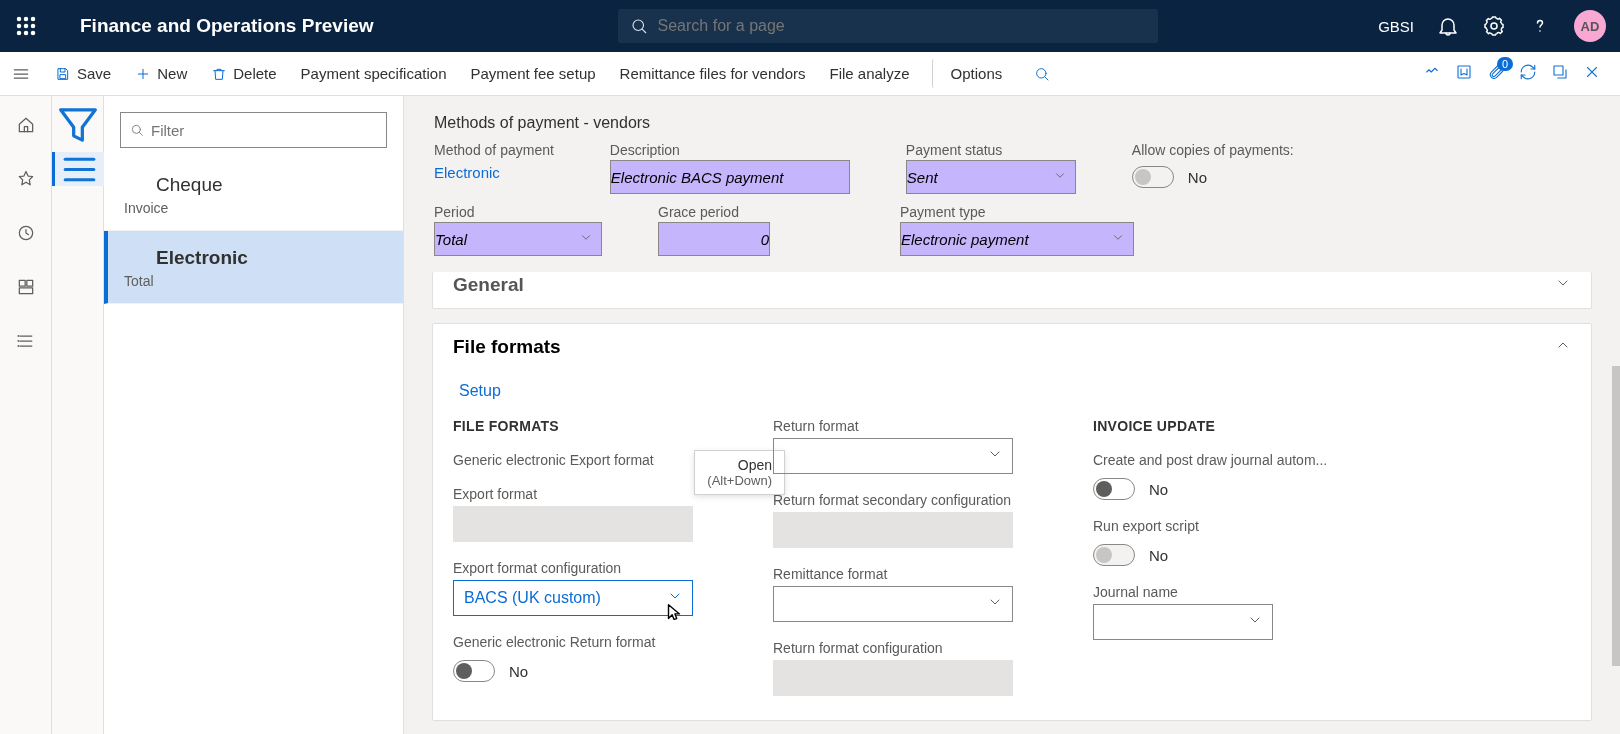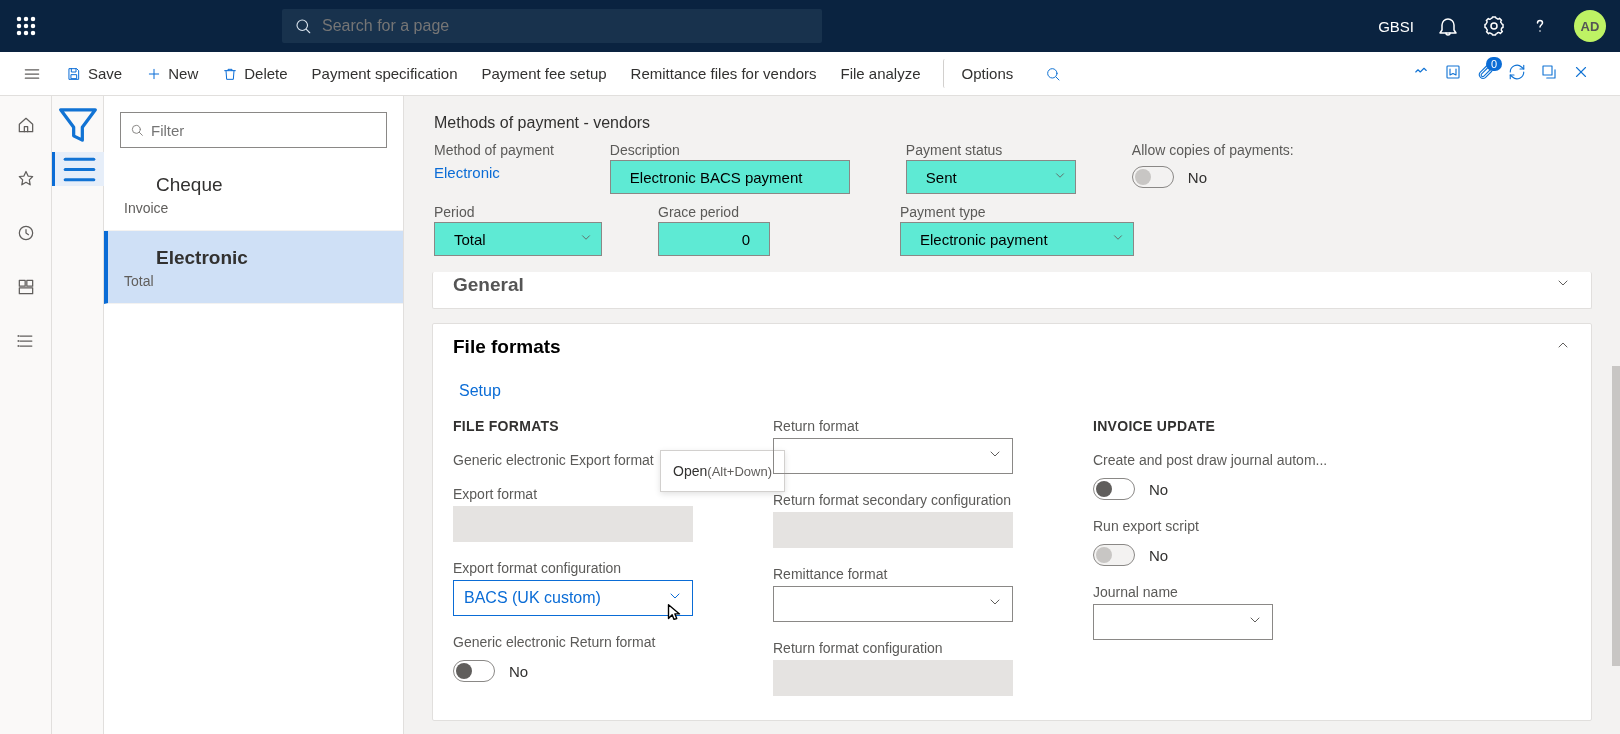--- a/index.html
+++ b/index.html
@@ -10,27 +10,27 @@
     padding: 0 14px; gap: 14px;
   }
   .waffle { width: 28px; height: 28px; display: flex; align-items: center; justify-content: center; }
   .app-title { font-size: 19px; font-weight: 600; margin-left: 28px; }
   .search-wrap { margin-left: 230px; width: 540px; height: 34px; background: #18324d; border-radius: 2px;
     display: flex; align-items: center; padding: 0 12px; gap: 10px; color: #d9e3ed; }
   .search-wrap input { flex: 1; background: transparent; border: none; color: #d9e3ed; font-size: 16px; outline: none; }
   .topbar-right { margin-left: auto; display: flex; align-items: center; gap: 22px; }
   .topbar-right .entity { font-size: 15px; }
   .icon-btn { width: 24px; height: 24px; display: flex; align-items: center; justify-content: center; }
-  .avatar { width: 32px; height: 32px; border-radius: 50%; background: #bef264; color: #555; font-weight: 600;
+  .avatar { width: 32px; height: 32px; border-radius: 50%; background: #f9a8d4; color: #555; font-weight: 600;
     display: flex; align-items: center; justify-content: center; font-size: 13px; }
 
   
   .actionbar {
     height: 44px; background: #fff; border-bottom: 1px solid #e1dfdd;
-    display: flex; align-items: center; padding: 0 12px; gap: 4px;
+    display: flex; align-items: center; padding: 0 1px; gap: 4px;
   }
   .navrail-toggle { width: 40px; display: flex; justify-content: center; }
   .abtn { display: flex; align-items: center; gap: 6px; padding: 6px 10px; font-size: 15px;
     color: #323130; border-radius: 2px; cursor: pointer; }
   .abtn.link { color: #323130; }
   .abtn.active { font-weight: 400; border-left: 1px solid #d2d0ce; padding-left: 18px; margin-left: 8px; }
   .abtn svg { width: 16px; height: 16px; }
   .save-icn svg, .new-icn svg, .del-icn svg { stroke: #0a6cd6; }
   .action-right { margin-left: auto; display: flex; align-items: center; gap: 14px; padding-right: 18px; }
   .action-right svg { width: 18px; height: 18px; stroke: #1173d4; fill: none; }
@@ -60,22 +60,22 @@
   .list-item.selected { background:#cfe0f6; border-left:4px solid #0a6cd6; padding-left:16px; }
   .list-item.selected .t { font-weight:600; }
 
   .main { flex:1; overflow:hidden; display:flex; flex-direction:column; }
   .main-header { padding: 18px 30px 0 30px; }
   .page-title { font-size:16px; color:#323130; margin-bottom:10px; }
   .fieldrow { display:flex; gap:56px; flex-wrap:wrap; margin-bottom:10px; }
   .field { display:flex; flex-direction:column; gap:2px; }
   .label { font-size:14px; color:#5b5a58; }
   .linkval { color:#0a6cd6; font-size:15px; margin-top:4px;}
-  .input { height:34px; border:1px solid #8a8886; background:#5eead4; padding:0 19px; font-size:15px;
-    display:flex; align-items:center; min-width:220px; position:relative; }
+  .input { height:34px; border:1px solid #8a8886; background:#c4b5fd; padding:0 0; font-size:15px;
+    display:flex; align-items:center; min-width:220px; position:relative;font-style:italic; }
   .input.sm { min-width:110px; }
   .input .chev { position:absolute; right:8px; top:50%; transform:translateY(-50%);}
   .input .rt { margin-left:auto; }
   .toggle-row { display:flex; align-items:center; gap:14px; margin-top:6px;}
   .toggle { width:42px; height:22px; border-radius:12px; background:#fff; border:1px solid #8a8886;
     position:relative; }
   .toggle .knob { width:16px; height:16px; border-radius:50%; background:#605e5c; position:absolute;
     top:2px; left:2px; }
   .toggle.on { background:#1173d4; border-color:#1173d4; }
   .toggle.on .knob { background:#fff; left:auto; right:2px; }
@@ -96,22 +96,22 @@
   .col { display:flex; flex-direction:column; gap:18px; min-width:260px; }
   .sect-label { font-size:14px; font-weight:700; letter-spacing:.3px; color:#323130; }
   .fgroup { display:flex; flex-direction:column; gap:4px; }
   .sel { position:relative; }
   .sel .box { border:1px solid #8a8886; height:36px; display:flex; align-items:center; padding:16px 10px;
     font-size:16px; }
   .sel.focused .box { border:1px solid #0a6cd6; color:#0a6cd6; }
   .sel .chev { position:absolute; right:10px; top:50%; transform:translateY(-50%); }
   .readonly-box { height:36px; background:#e5e3e1; }
   .tip { position:absolute; right:-72px; top:-36px; background:#fff; border:1px solid #d2d0ce;
-    box-shadow:0 2px 6px rgba(0,0,0,.12); font-size:14px; color:#323130; padding:12px 12px;
-    display:flex; flex-direction:row; align-items:flex-end; }
+    box-shadow:0 2px 6px rgba(0,0,0,.12); font-size:14px; color:#323130; padding:6px 12px;
+    display:flex; flex-direction:column; align-items:flex-end; }
   .tip .k { color:#605e5c; font-size:13px;}
   .cursor { position:absolute; right:8px; top:20px; width:22px; height:26px; pointer-events:none;}
   .scrollind { position:absolute; right:0; top:270px; width:8px; height:420px; background:#f3f2f1;}
   .scrollt { width:8px; height:300px; background:#c8c6c4; margin-top:0;}
   svg { stroke-width:1.5; stroke-linecap:round; stroke-linejoin:round; fill:none; }
 </style>
 </head>
 <body>
 
 <div class="topbar">
@@ -121,20 +121,21 @@
         <circle cx="12" cy="5" r="1.5" fill="#fff"></circle>
         <circle cx="19" cy="5" r="1.5" fill="#fff"></circle>
         <circle cx="5" cy="12" r="1.5" fill="#fff"></circle>
         <circle cx="12" cy="12" r="1.5" fill="#fff"></circle>
         <circle cx="19" cy="12" r="1.5" fill="#fff"></circle>
         <circle cx="5" cy="19" r="1.5" fill="#fff"></circle>
         <circle cx="12" cy="19" r="1.5" fill="#fff"></circle>
         <circle cx="19" cy="19" r="1.5" fill="#fff"></circle>
       </svg>
   </div>
+  <div class="app-title">Finance and Operations Preview</div>
   <div class="search-wrap">
     <svg viewBox="0 0 24 24" width="18" height="18" stroke="#d9e3ed">
         <circle cx="11" cy="11" r="7"></circle>
         <line x1="21" y1="21" x2="16.5" y2="16.5"></line>
       </svg>
     <input placeholder="Search for a page" style="">
   </div>
   <div class="topbar-right">
     <div class="entity">GBSI</div>
     <div class="icon-btn">

